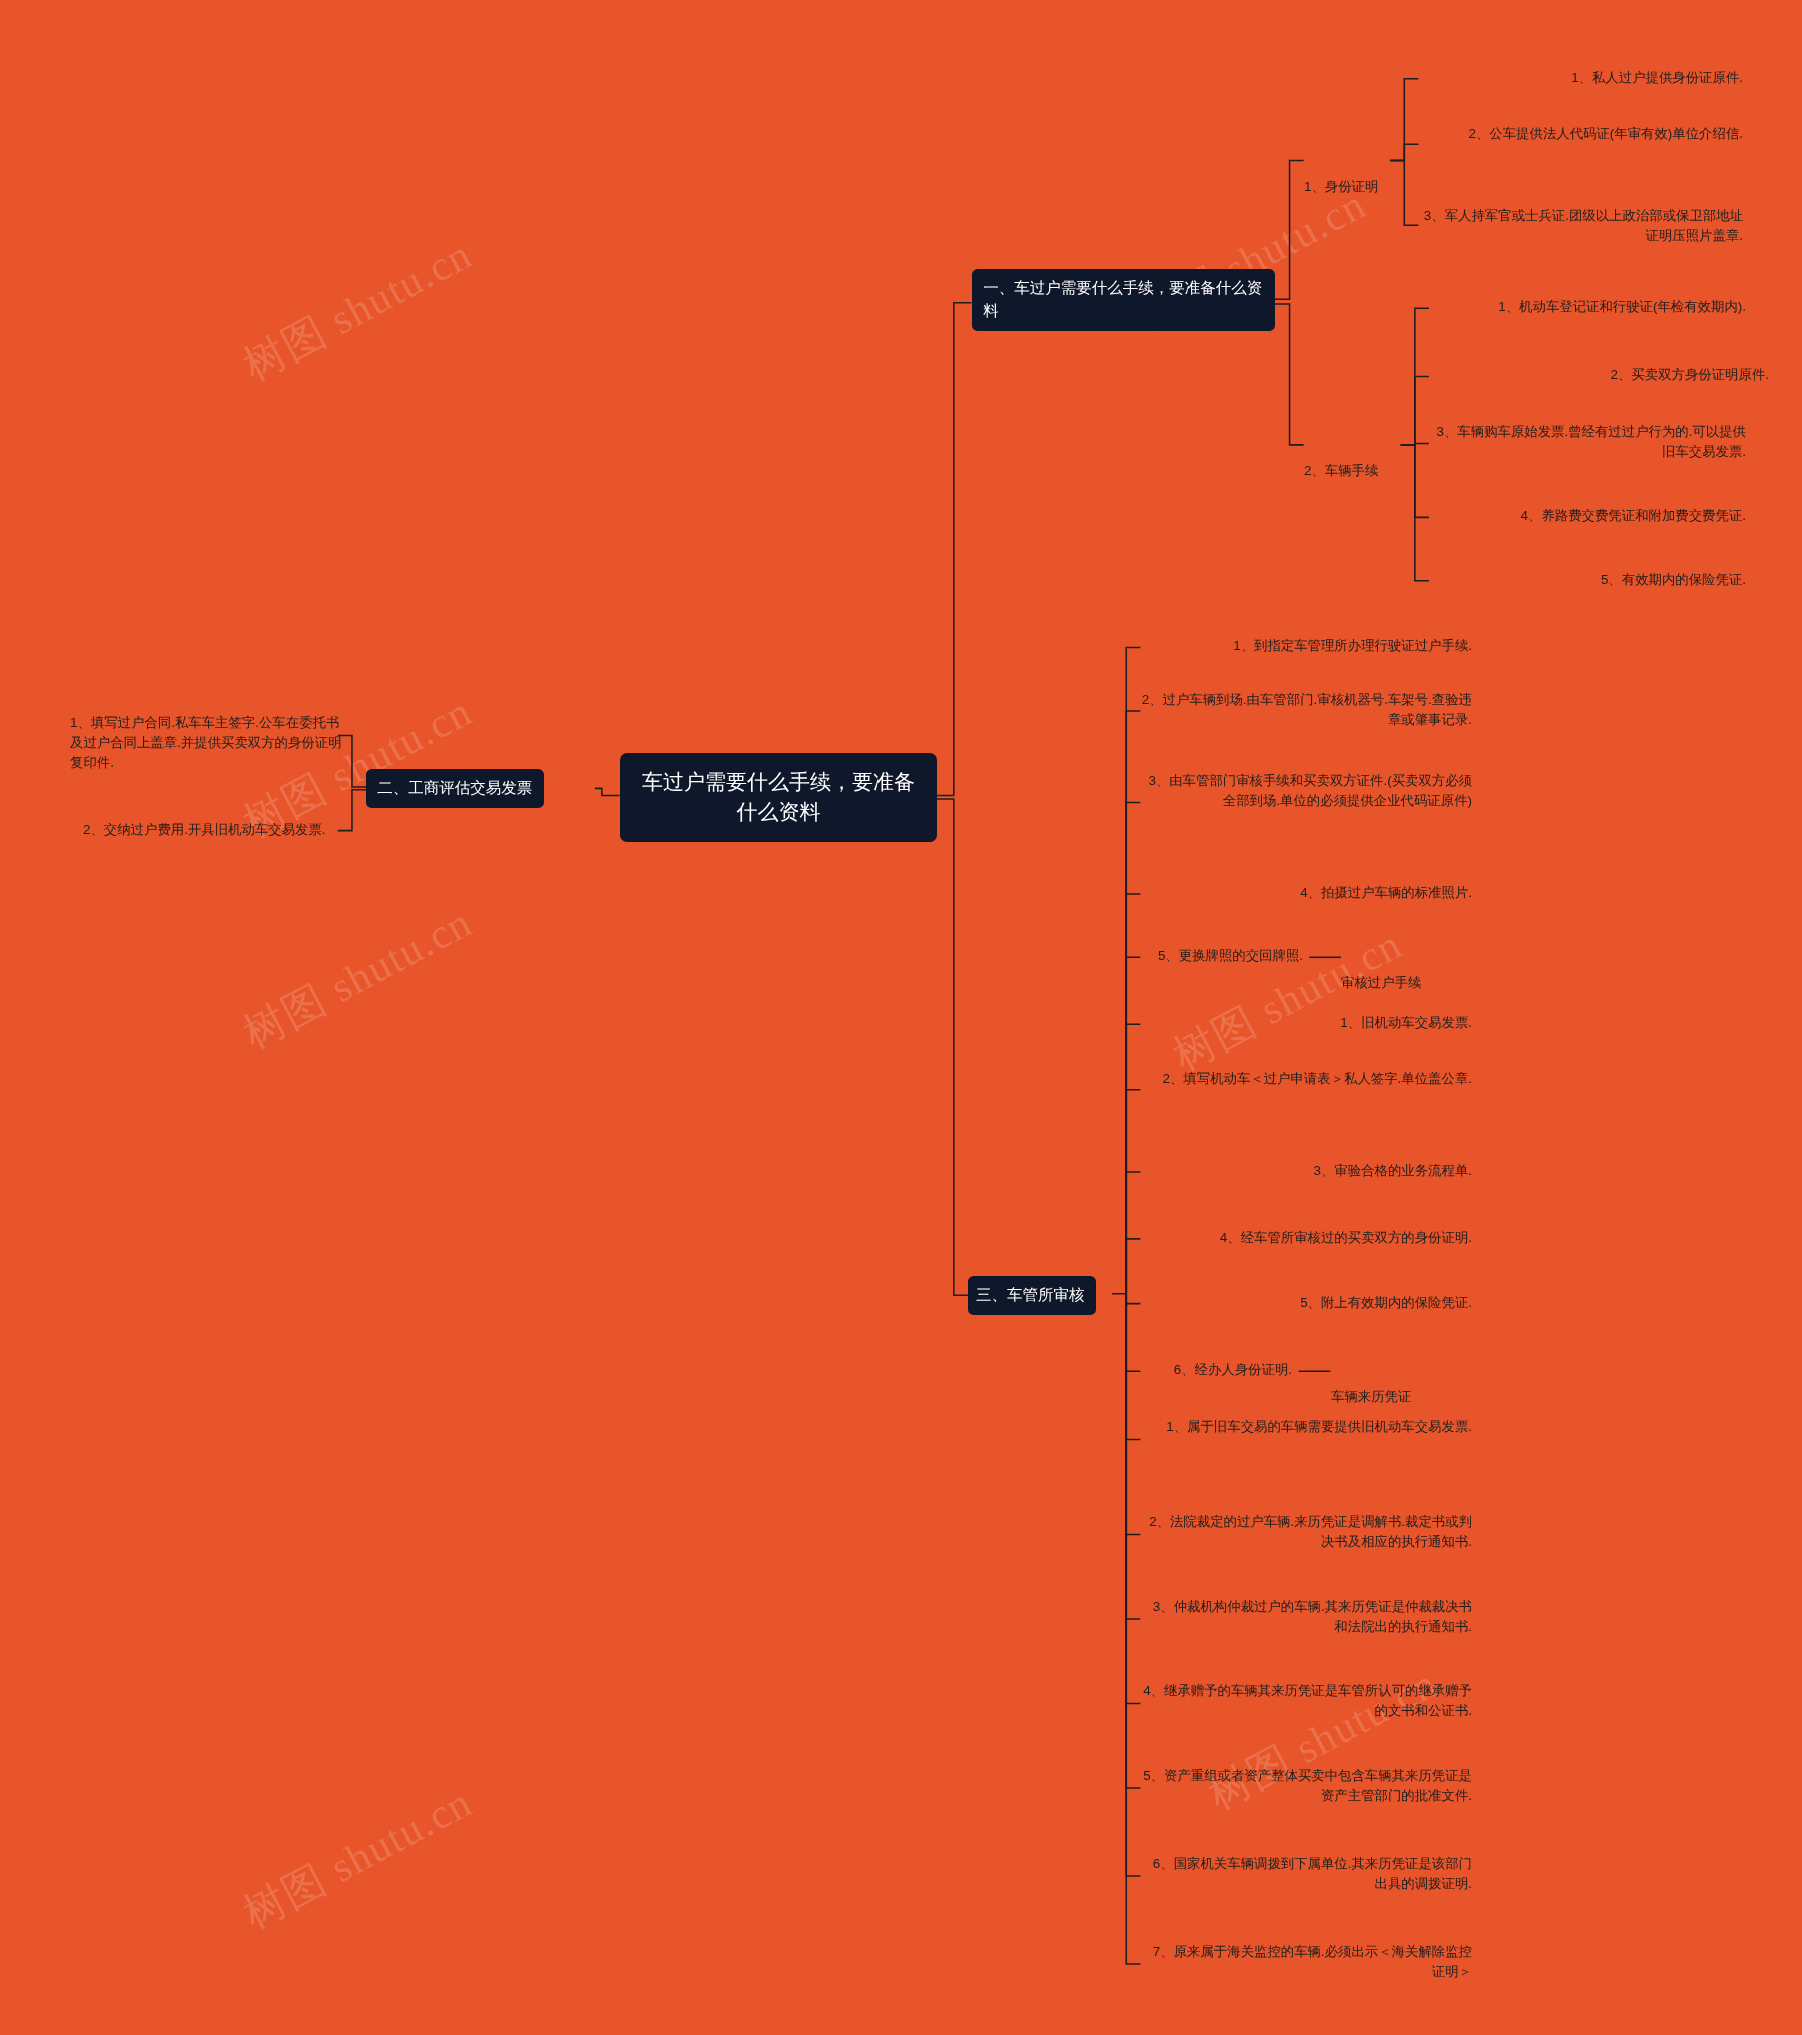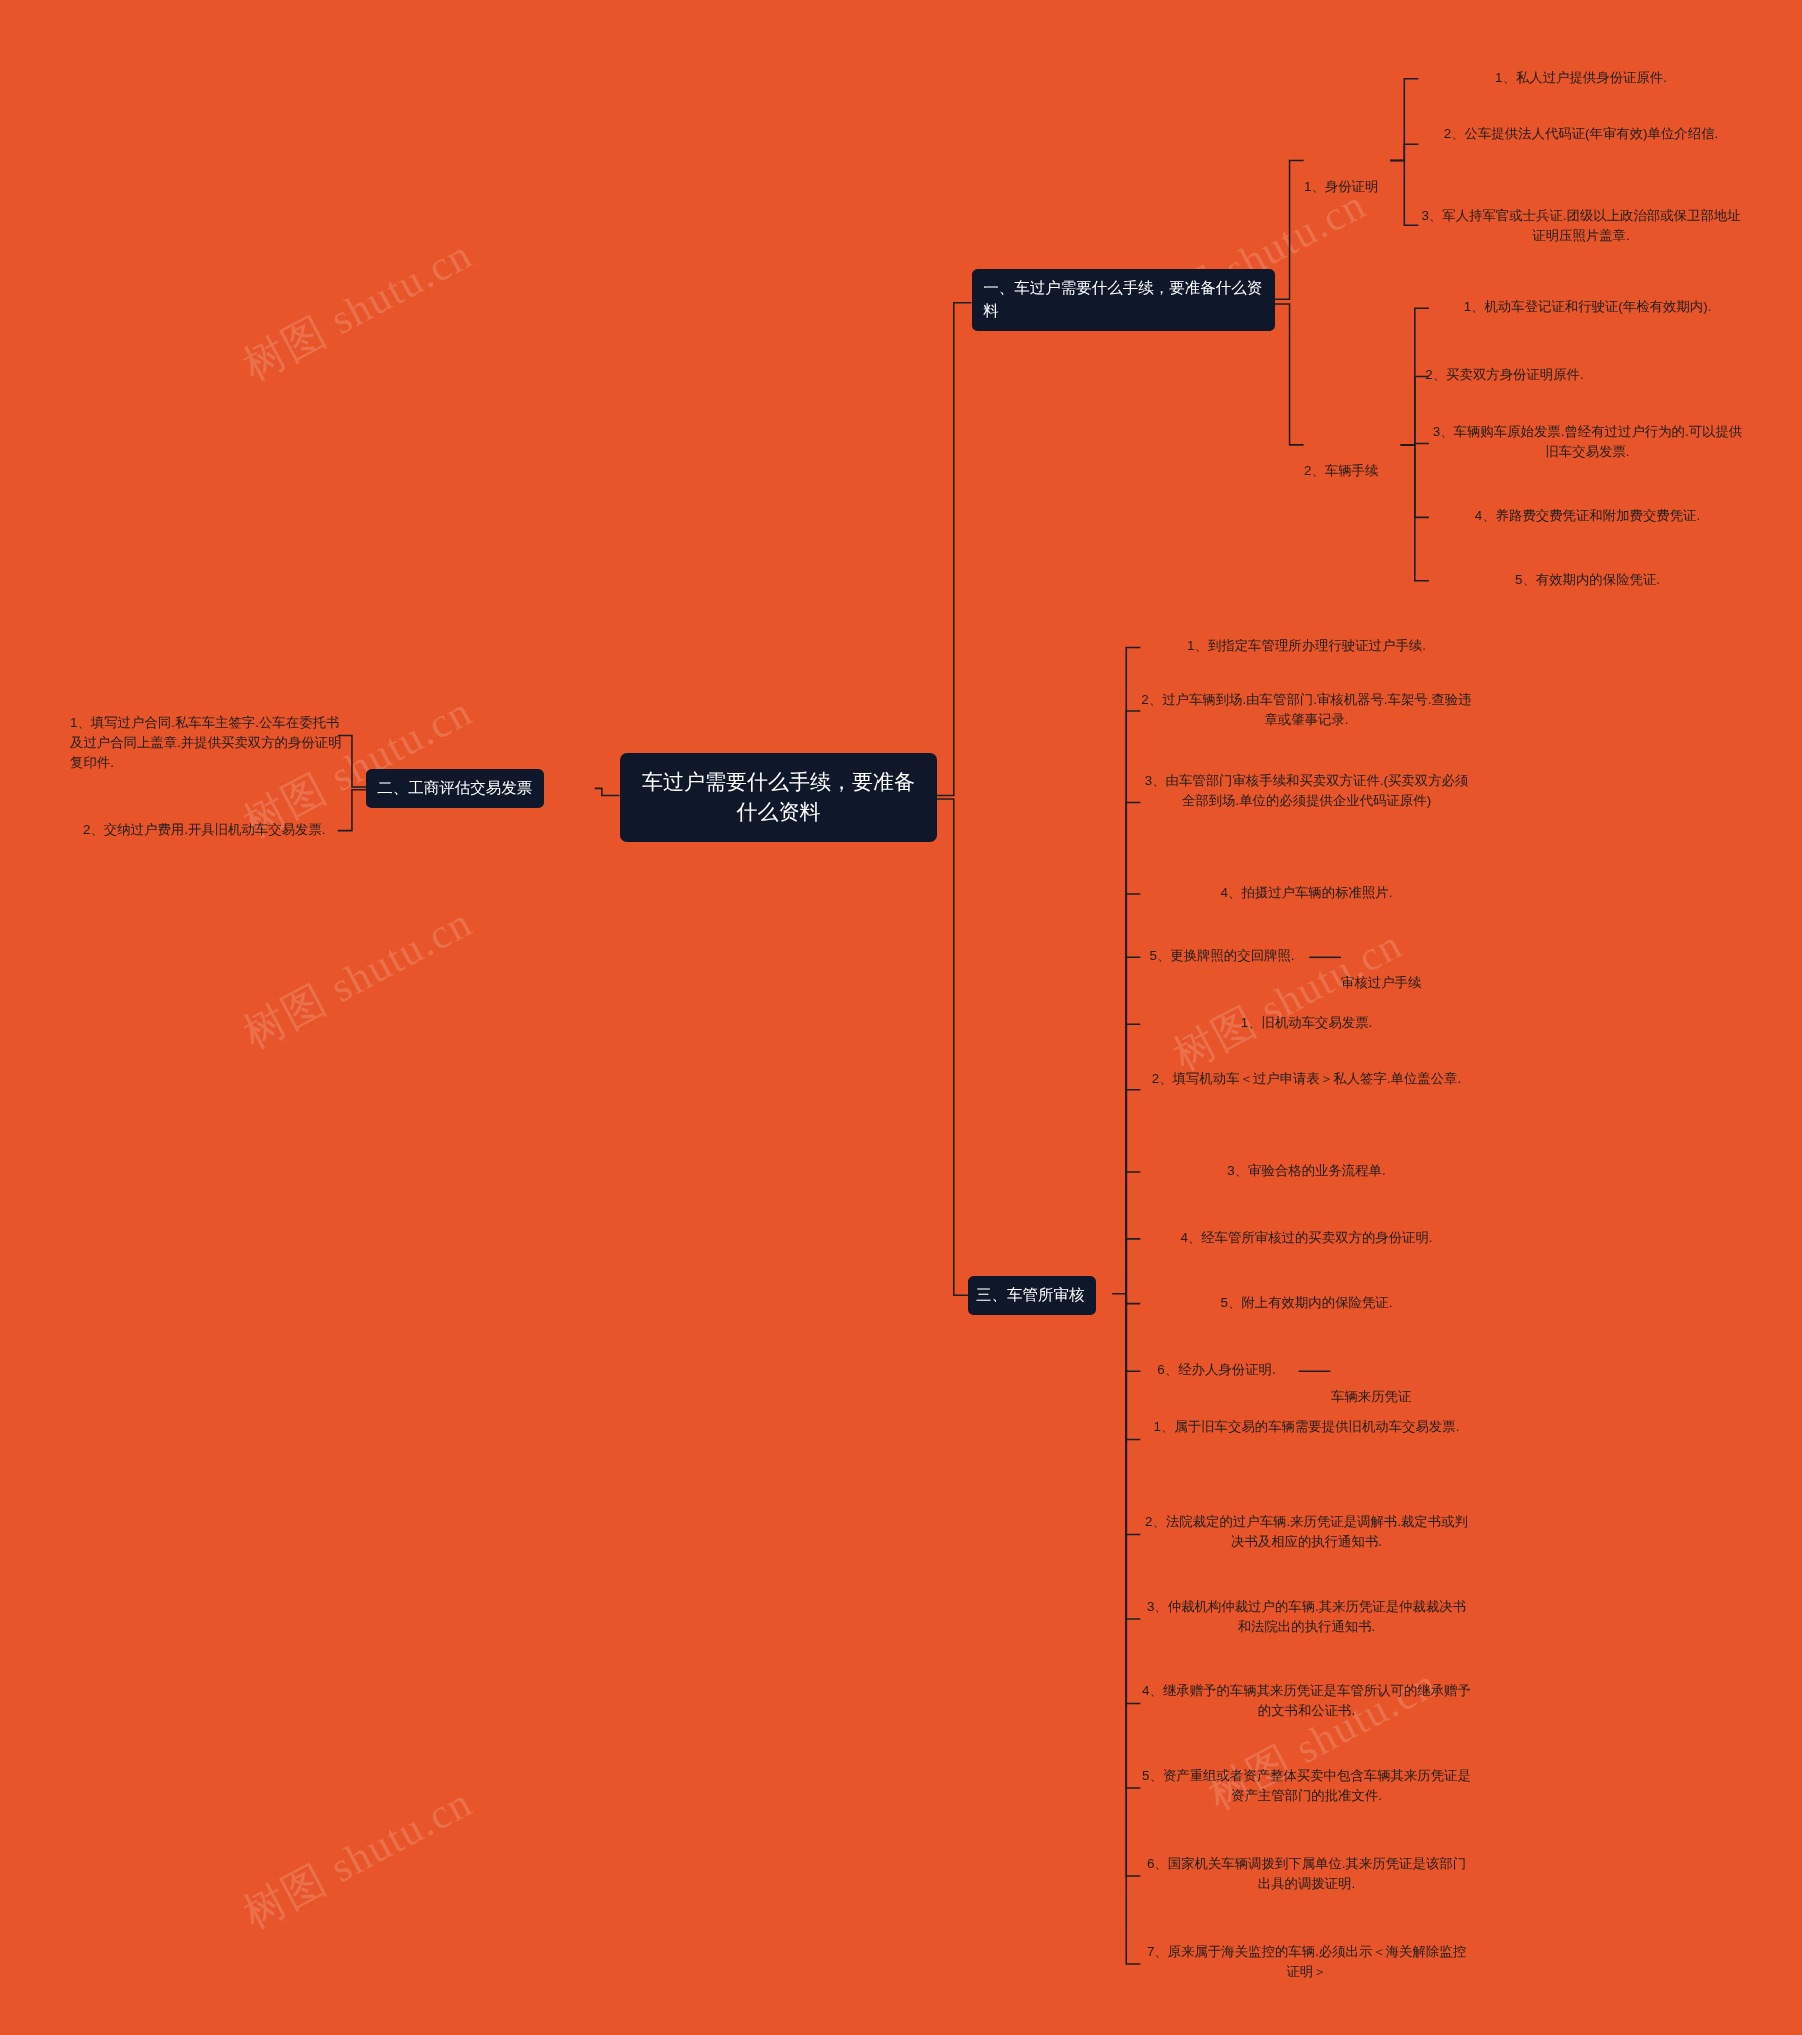--- a/index.html
+++ b/index.html
@@ -39,21 +39,21 @@
     border-radius: 7px;
     padding: 14px 17px;
   }
   .branch { font-size: 15.5px; padding: 8.4px 11.3px; white-space: nowrap; }
   .branch-wrap { font-size: 15.5px; padding: 8.4px 11.3px; text-align: left; }
   .leaf {
     position: absolute;
     color: #1e1e1e;
     font-size: 13.4px;
     line-height: 1.5;
-    text-align: center;
+    text-align: right;
   }
   .sub {
     position: absolute;
     color: #1e1e1e;
     font-size: 13.4px;
     line-height: 1.5;
     text-align: left;
     white-space: nowrap;
     margin-top: 27px;
   }
@@ -153,21 +153,21 @@
 <div class="leaf" style="left:1419px; top:124px; width:324px;">
   <span>2、公车提供法人代码证(年审有效)单位介绍信.</span>
 </div>
 <div class="leaf" style="left:1419px; top:206px; width:324px;">
   <span>3、军人持军官或士兵证.团级以上政治部或保卫部地址证明压照片盖章.</span>
 </div>
 
 <div class="leaf" style="left:1429px; top:297px; width:317px;">
   <span>1、机动车登记证和行驶证(年检有效期内).</span>
 </div>
-<div class="leaf" style="left:1346px; top:365px; width:317px;">
+<div class="leaf" style="left:1452px; top:365px; width:317px;">
   <span>2、买卖双方身份证明原件.</span>
 </div>
 <div class="leaf" style="left:1429px; top:422px; width:317px;">
   <span>3、车辆购车原始发票.曾经有过过户行为的.可以提供旧车交易发票.</span>
 </div>
 <div class="leaf" style="left:1429px; top:506px; width:317px;">
   <span>4、养路费交费凭证和附加费交费凭证.</span>
 </div>
 <div class="leaf" style="left:1429px; top:570px; width:317px;">
   <span>5、有效期内的保险凭证.</span>

